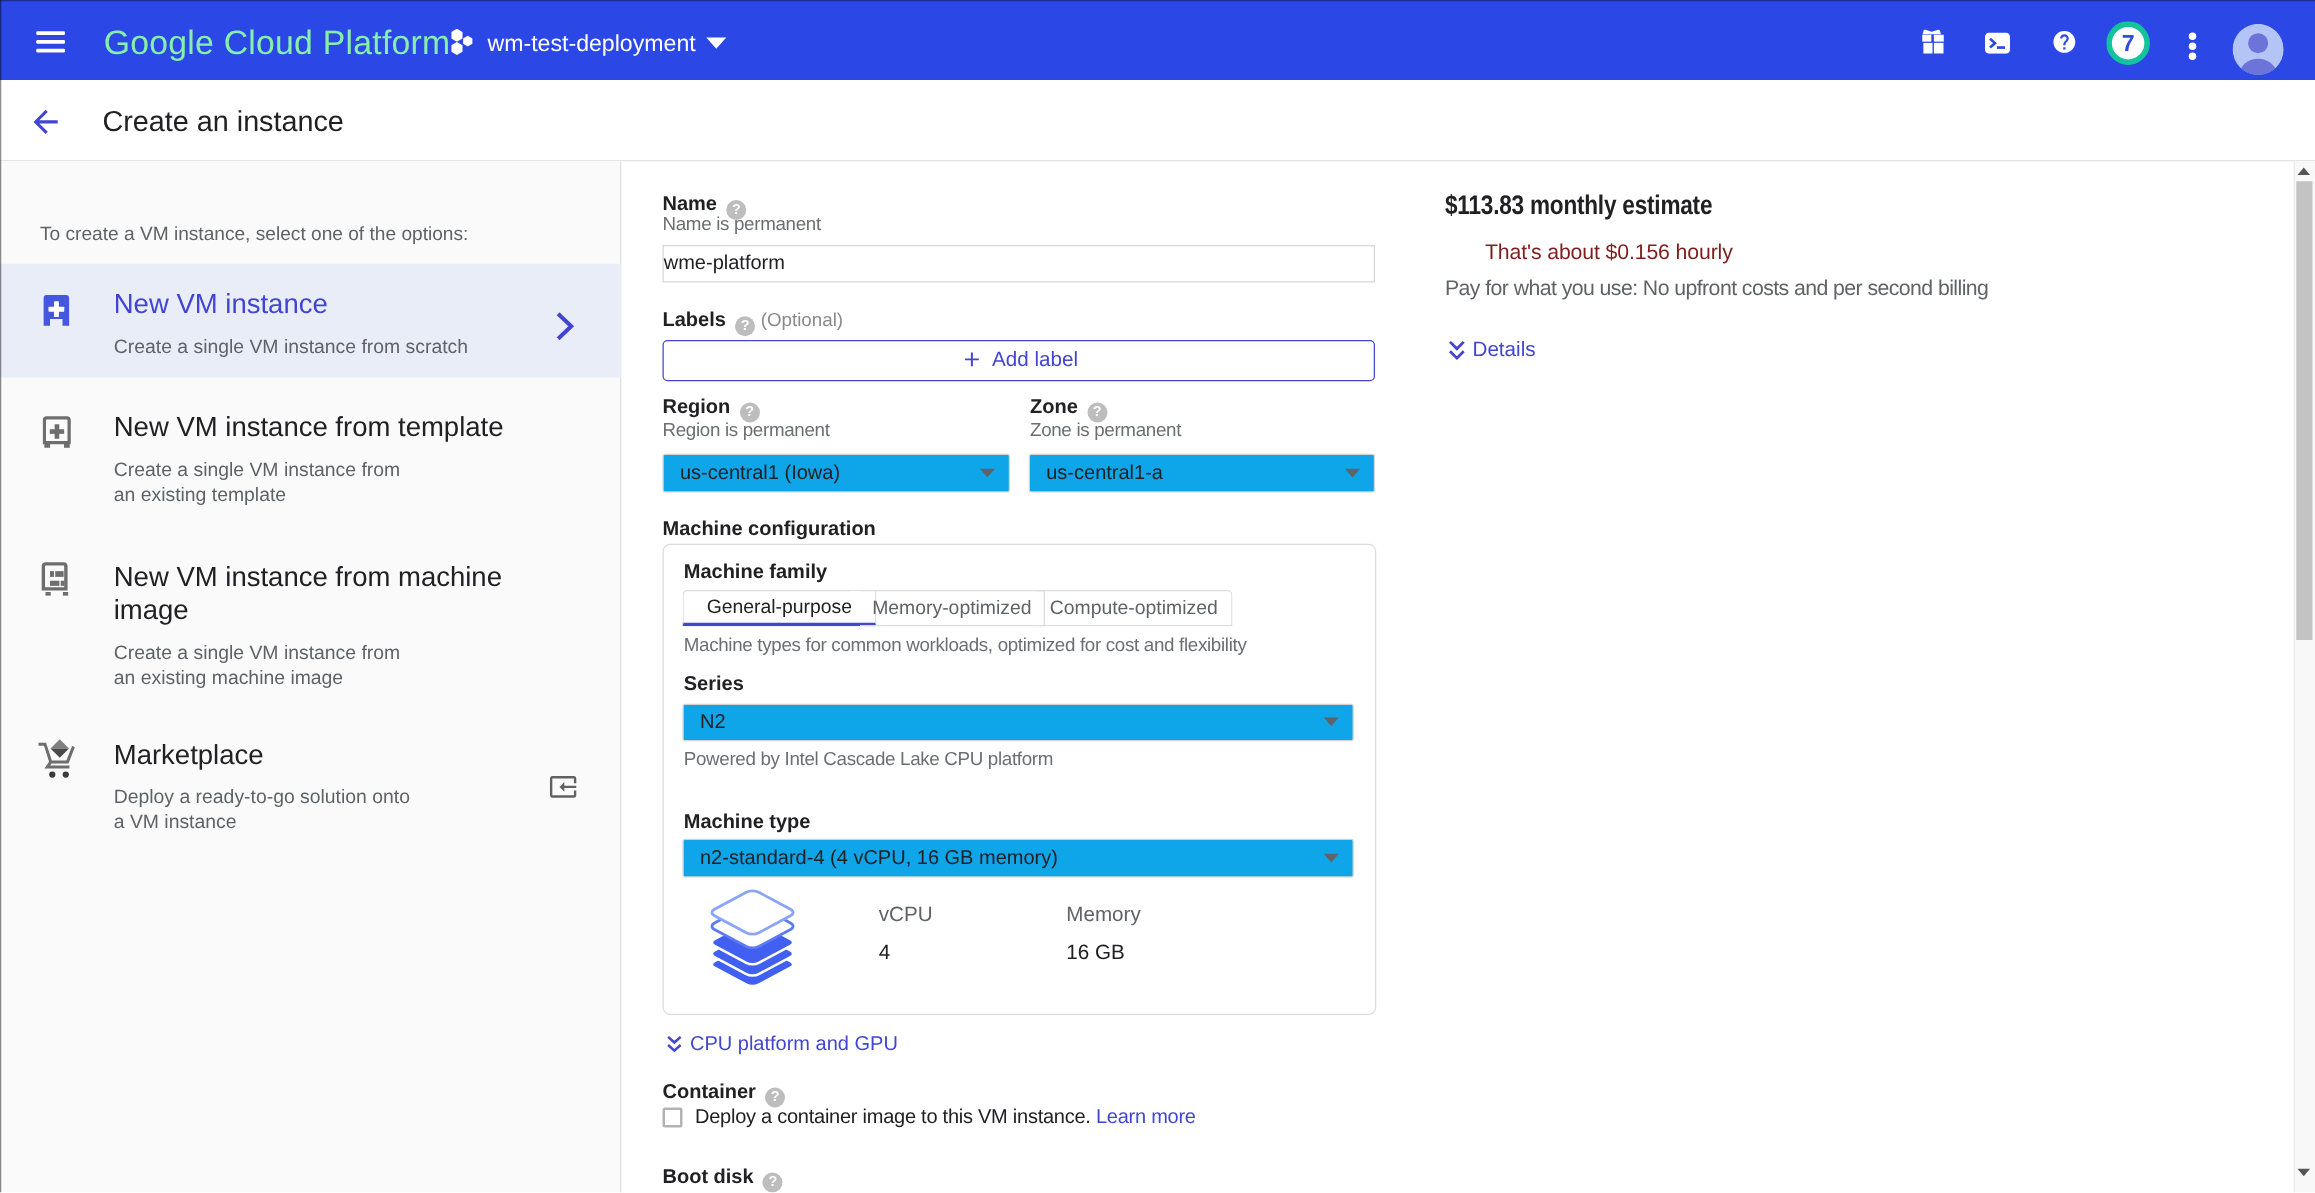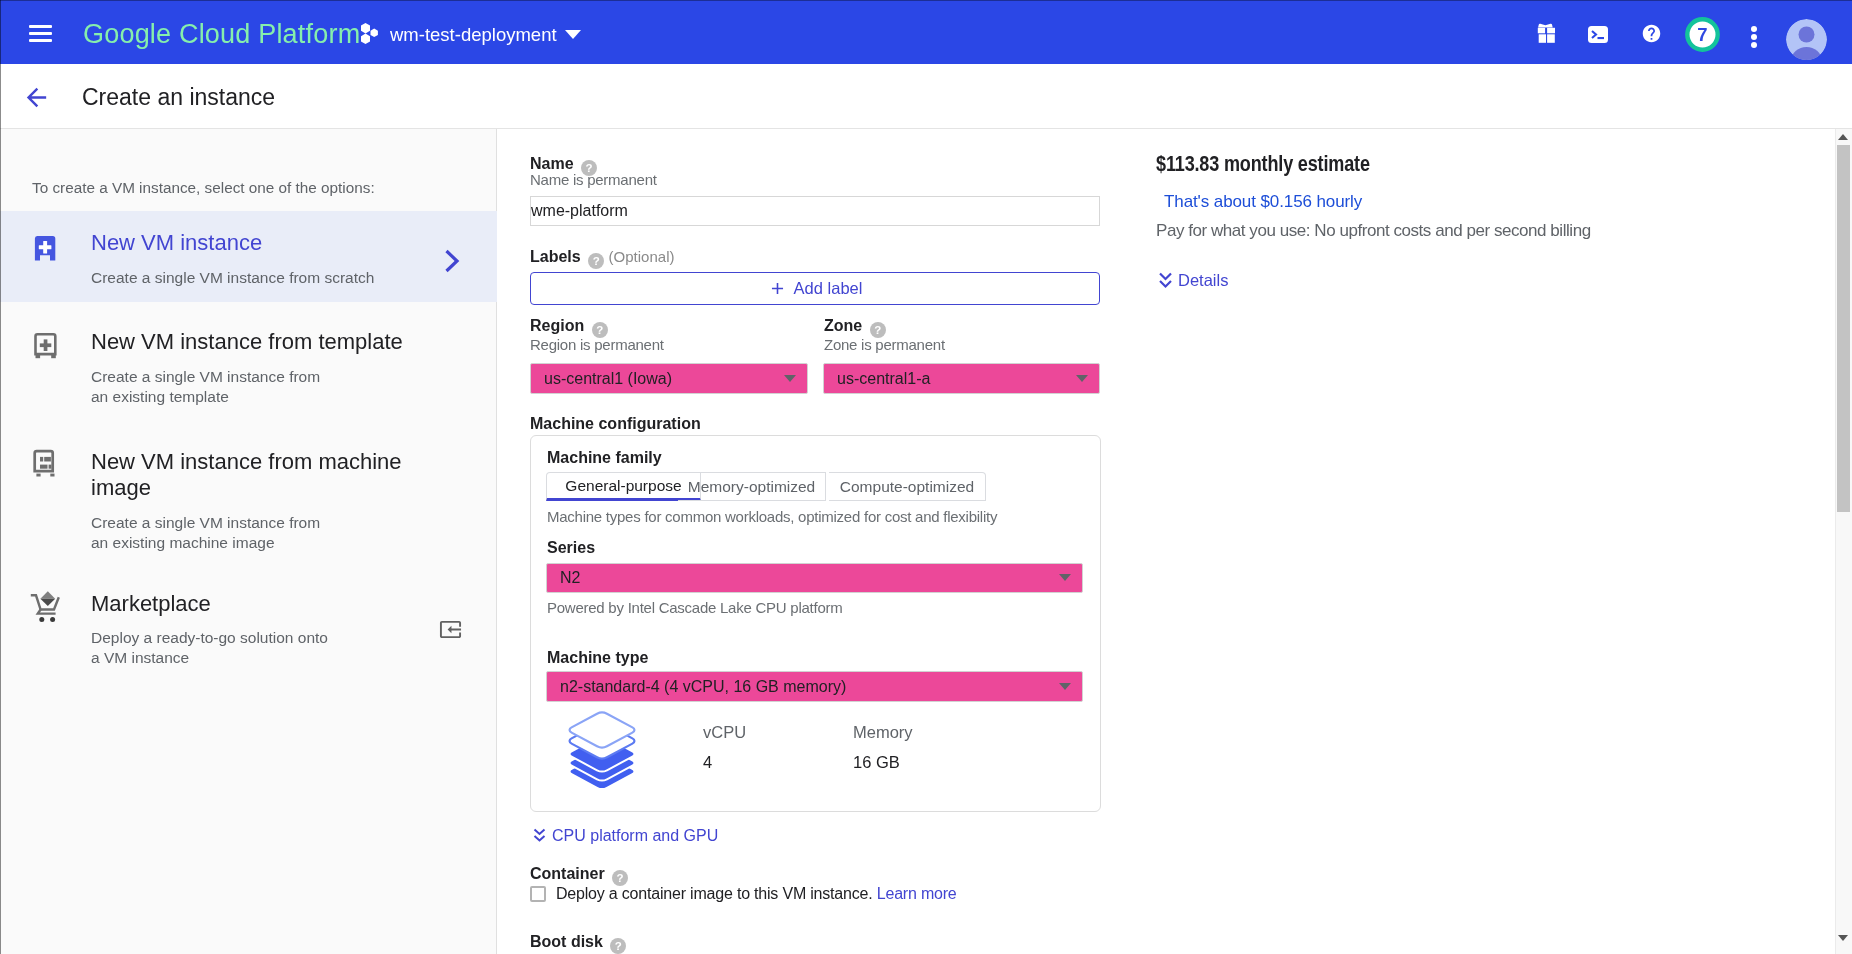--- a/index.html
+++ b/index.html
@@ -19,21 +19,21 @@
 
 #sidebar{position:absolute;top:129px;left:0;width:497px;height:825px;background:#fafafa;border-right:1px solid #e0e0e0;box-sizing:border-box;}
 #intro{position:absolute;left:32px;top:159px;font-size:15.3px;color:#5f6368;margin-top:20px;}
 .srow-title{font-size:22px;color:#212124;line-height:26px;}
 .srow-desc{font-size:15.5px;color:#5f6368;line-height:20px;}
 #selrow{position:absolute;left:0;top:211px;width:497px;height:91px;background:#e9edf8;}
 
 .lbl{font-size:16px;font-weight:bold;color:#212124;}
 .sub{font-size:15px;color:#6b6f73;letter-spacing:-0.25px;}
 .inp{position:absolute;box-sizing:border-box;border:1px solid #d7d7d7;background:#fff;font-size:16px;color:#212124;}
-.sel{position:absolute;box-sizing:border-box;border:1px solid #d2d2d2;border-radius:2px;background:#ec4899;font-size:16px;color:#212124;}
+.sel{position:absolute;box-sizing:border-box;border:1px solid #d2d2d2;border-radius:2px;background:#0ea5e9;font-size:16px;color:#212124;}
 .caret{position:absolute;width:0;height:0;border-left:6px solid transparent;border-right:6px solid transparent;border-top:7px solid #606368;}
 .qm{display:inline-block;width:16px;height:16px;border-radius:50%;background:#bdbdbd;color:#fff;font-size:11.5px;font-weight:bold;text-align:center;line-height:16px;vertical-align:-3px;}
 .link{color:#4245d1;}
 
 #sb-track{position:absolute;left:1835px;top:129px;width:17px;height:825px;background:#f8f8f8;border-left:1px solid #ebebeb;box-sizing:border-box;}
 #sb-thumb{position:absolute;left:1837px;top:145px;width:13px;height:367px;background:#c3c3c3;}
 </style>
 </head>
 <body>
 <div id="page">
@@ -159,21 +159,21 @@
 <div class="sel" style="left:530px;top:363px;width:278px;height:31px;line-height:29px;padding-left:13px">us-central1 (Iowa)</div>
 <div class="caret" style="left:784px;top:375px"></div>
 <div class="sel" style="left:823px;top:363px;width:277px;height:31px;line-height:29px;padding-left:13px">us-central1-a</div>
 <div class="caret" style="left:1076px;top:375px"></div>
 <div class="abs lbl" style="left:530px;top:415px">Machine configuration</div>
 
 <div class="abs" style="left:530px;top:435px;width:571px;height:377px;box-sizing:border-box;border:1px solid #dcdcdc;border-radius:6px;background:#fff;"></div>
 <div class="abs lbl" style="left:547px;top:449px">Machine family</div>
 <div class="abs" style="left:546px;top:472px;width:440px;height:29px;">
   <div class="abs" style="left:0;top:0;width:155px;height:29px;box-sizing:border-box;border:1px solid #dadce0;border-bottom:3px solid #4245d1;border-top-left-radius:4px;text-align:center;line-height:25px;font-size:15.5px;color:#202124;">General-purpose</div>
-  <div class="abs" style="left:132px;top:0;width:148px;height:29px;box-sizing:border-box;border:1px solid #dadce0;border-left:none;text-align:center;line-height:27px;font-size:15.5px;color:#5f6368;">Memory-optimized</div>
+  <div class="abs" style="left:142px;top:0;width:148px;height:29px;box-sizing:border-box;border:1px solid #dadce0;border-left:none;text-align:center;line-height:27px;font-size:15.5px;color:#5f6368;">Memory-optimized</div>
   <div class="abs" style="left:283px;top:0;width:157px;height:29px;box-sizing:border-box;border:1px solid #dadce0;border-left:none;border-top-right-radius:4px;text-align:center;line-height:27px;font-size:15.5px;color:#5f6368;">Compute-optimized</div>
 </div>
 <div class="abs sub" style="left:547px;top:508px">Machine types for common workloads, optimized for cost and flexibility</div>
 <div class="abs lbl" style="left:547px;top:539px">Series</div>
 <div class="sel" style="left:546px;top:563px;width:537px;height:30px;line-height:28px;padding-left:13px">N2</div>
 <div class="caret" style="left:1059px;top:574px"></div>
 <div class="abs sub" style="left:547px;top:599px">Powered by Intel Cascade Lake CPU platform</div>
 <div class="abs lbl" style="left:547px;top:649px">Machine type</div>
 <div class="sel" style="left:546px;top:671px;width:537px;height:31px;line-height:29px;padding-left:13px">n2-standard-4 (4 vCPU, 16 GB memory)</div>
 <div class="caret" style="left:1059px;top:683px"></div>
@@ -196,21 +196,21 @@
   <path fill="none" stroke="#4245d1" stroke-width="2" d="M1.5 1.5 L6.5 6 L11.5 1.5"></path>
   <path fill="none" stroke="#4245d1" stroke-width="2" d="M1.5 8 L6.5 12.5 L11.5 8"></path>
 </svg>
 <div class="abs link" style="left:552px;top:827px;font-size:16px">CPU platform and GPU</div>
 <div class="abs lbl" style="left:530px;top:865px">Container <span class="qm" style="margin-left:3px">?</span></div>
 <div class="abs" style="left:530px;top:886px;width:16px;height:16px;box-sizing:border-box;border:2px solid #b3b3b3;border-radius:2px;background:#fff;"></div>
 <div class="abs" style="left:556px;top:885px;font-size:16px;letter-spacing:-0.2px;color:#212124">Deploy a container image to this VM instance. <span class="link">Learn more</span></div>
 <div class="abs lbl" style="left:530px;top:933px">Boot disk <span class="qm" style="margin-left:3px">?</span></div>
 
 <div class="abs" style="left:1156px;top:152px;font-size:21.5px;font-weight:bold;letter-spacing:-0.2px;color:#212124;transform:scaleX(0.84);transform-origin:0 0">$113.83 monthly estimate</div>
-<div class="abs" style="left:1164px;top:192px;font-size:17px;letter-spacing:-0.1px;color:#1d4ed8">That's about $0.156 hourly</div>
+<div class="abs" style="left:1188px;top:192px;font-size:17px;letter-spacing:-0.1px;color:#7f1d1d">That's about $0.156 hourly</div>
 <div class="abs" style="left:1156px;top:221px;font-size:17px;letter-spacing:-0.45px;color:#5f6368">Pay for what you use: No upfront costs and per second billing</div>
 <svg class="abs" style="left:1158px;top:272px" width="15" height="17" viewBox="0 0 15 17">
   <path fill="none" stroke="#4245d1" stroke-width="2.2" d="M2 1.5 L7.5 7 L13 1.5"></path>
   <path fill="none" stroke="#4245d1" stroke-width="2.2" d="M2 9 L7.5 14.5 L13 9"></path>
 </svg>
 <div class="abs link" style="left:1178px;top:271px;font-size:16.5px">Details</div>
 
 <div id="sb-track"></div>
 <div id="sb-thumb"></div>
 <div class="caret" style="left:1838px;top:134px;border-top:none;border-bottom:6px solid #555;border-left-width:5px;border-right-width:5px;"></div>

